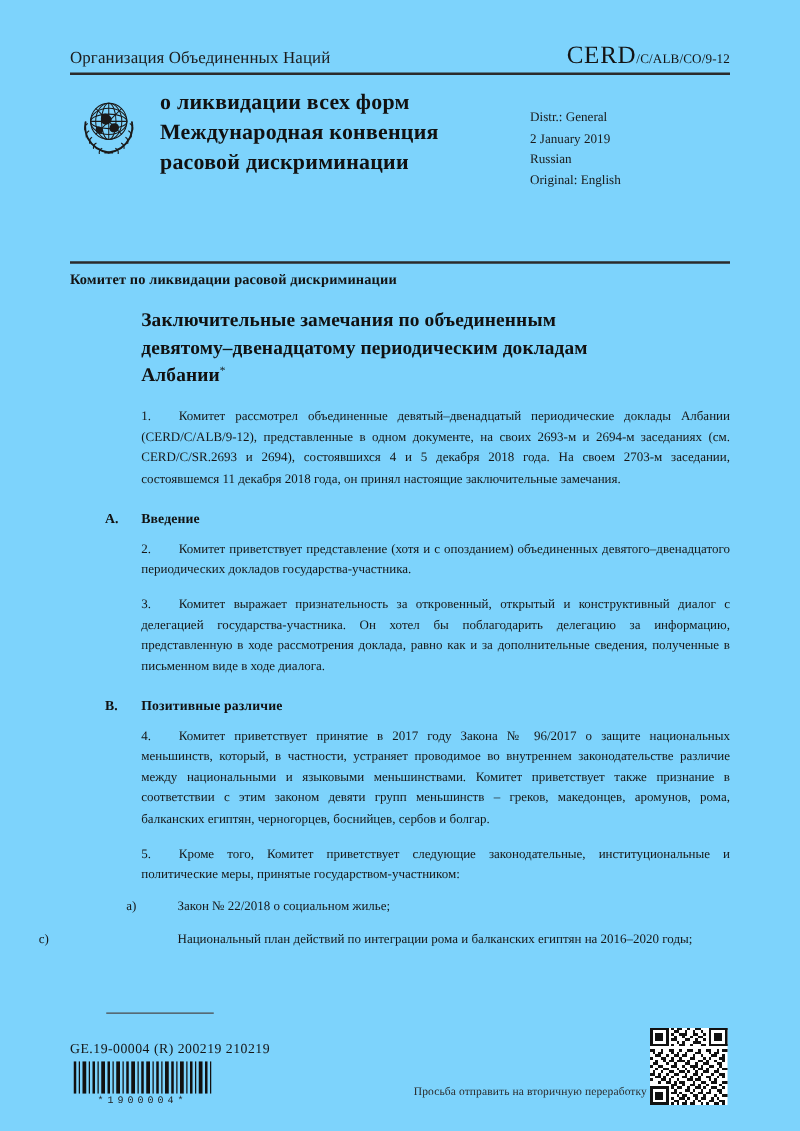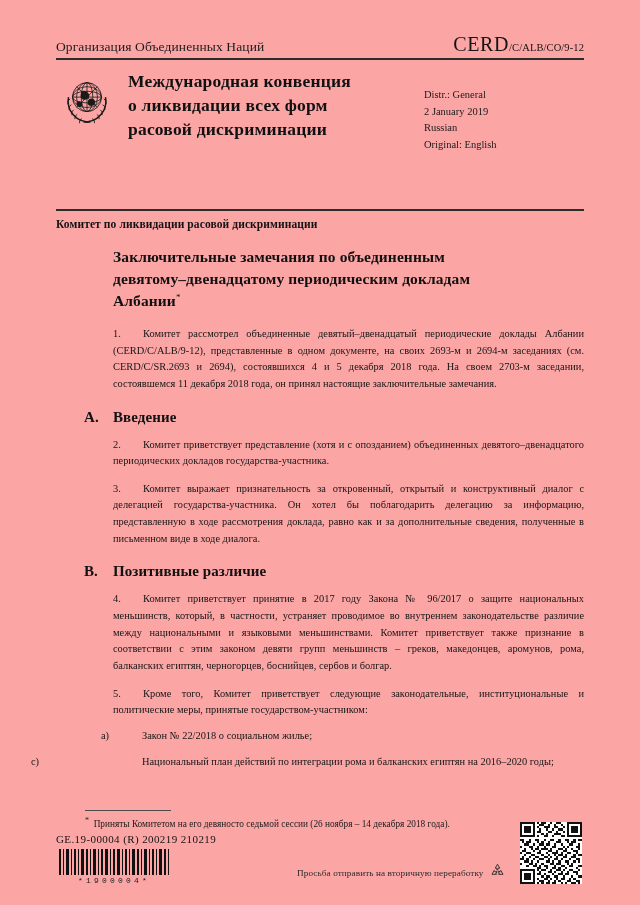--- a/index.html
+++ b/index.html
@@ -11,21 +11,21 @@
     width: 640px;
     height: 905px;
     font-family: "Liberation Serif", "DejaVu Serif", serif;
     color: #1a1a1a;
     position: relative;
     overflow: hidden;
   }
   .page {
     position: absolute;
     inset: 0;
-    background: #fca5a5;
+    background: #7dd3fc;
   }
 
   
   .masthead {
     position: absolute;
     left: 56px;
     top: 33px;
     width: 528px;
   }
   .mast-row1 {
@@ -147,21 +147,21 @@
   }
   .para .num {
     display: inline-block;
     width: 30px;
     text-indent: 0;
   }
   .para.first-block { margin-top: 14px; }
 
   .section-head {
     margin: 16px 0 0 28px;
-    font-size: 15px;
+    font-size: 11px;
     font-weight: bold;
     color: #111;
     letter-spacing: 0.1px;
   }
   .section-head .letter {
     display: inline-block;
     width: 29px;
   }
 
   .sub {
@@ -228,20 +228,21 @@
     left: 297px;
     top: 862px;
     display: flex;
     align-items: center;
     gap: 5px;
   }
   .recycle .rtext {
     font-size: 9.2px;
     color: #2a2a2a;
     letter-spacing: 0.1px;
+    margin-left: 34px;
   }
 
   .qr {
     position: absolute;
     left: 520px;
     top: 822px;
     width: 62px;
     height: 62px;
   }
 </style>
@@ -292,22 +293,22 @@
               <path d="M77 58 q5 3 4 9"></path>
             <path d="M73 67 q5 3 3 9"></path>
               <path d="M67 75 q5 2 4 8"></path>
             <path d="M59 82 q5 2 4 8"></path>
           </g>
           <path d="M44 88 h12" stroke="#1a1a1a" stroke-width="2.4"></path>
         </svg>
       </div>
 
       <div class="conv-title">
+        <div>о ликвидации всех форм</div>
         <div>Международная конвенция</div>
-        <div>о ликвидации всех форм</div>
         <div>расовой дискриминации</div>
       </div>
 
       <div class="distr">
         <div>Distr.: General</div>
         <div>2 January 2019</div>
         <div>Russian</div>
         <div>Original: English</div>
       </div>
     </div>
@@ -337,21 +338,20 @@
 
     <p class="sub"><span class="lbl">a)</span><span>Закон № 22/2018 о социальном жилье;</span></p>
 
 
     <p class="sub hang"><span class="lbl">c)</span><span>Национальный план действий по интеграции рома и балканских египтян на 2016–2020 годы;</span></p>
 
 
   </div>
 
   <div class="fn-rule"></div>
-  <div class="footnote"><sup>*</sup>&nbsp;&nbsp;<span>Приняты Комитетом на его девяносто седьмой сессии (26 ноября – 14 декабря 2018 года).</span></div>
 
   <div class="jobno">GE.19-00004  (R)  200219  210219</div>
 
   <div class="barcode">
     <svg class="bars" width="112" height="26" viewBox="0 0 112 26" aria-hidden="true">
       <g fill="#111">
         <rect x="1" y="0" width="2" height="26"></rect>
           <rect x="5" y="0" width="1" height="26"></rect>
         <rect x="8" y="0" width="3" height="26"></rect>
           <rect x="13" y="0" width="1" height="26"></rect>

